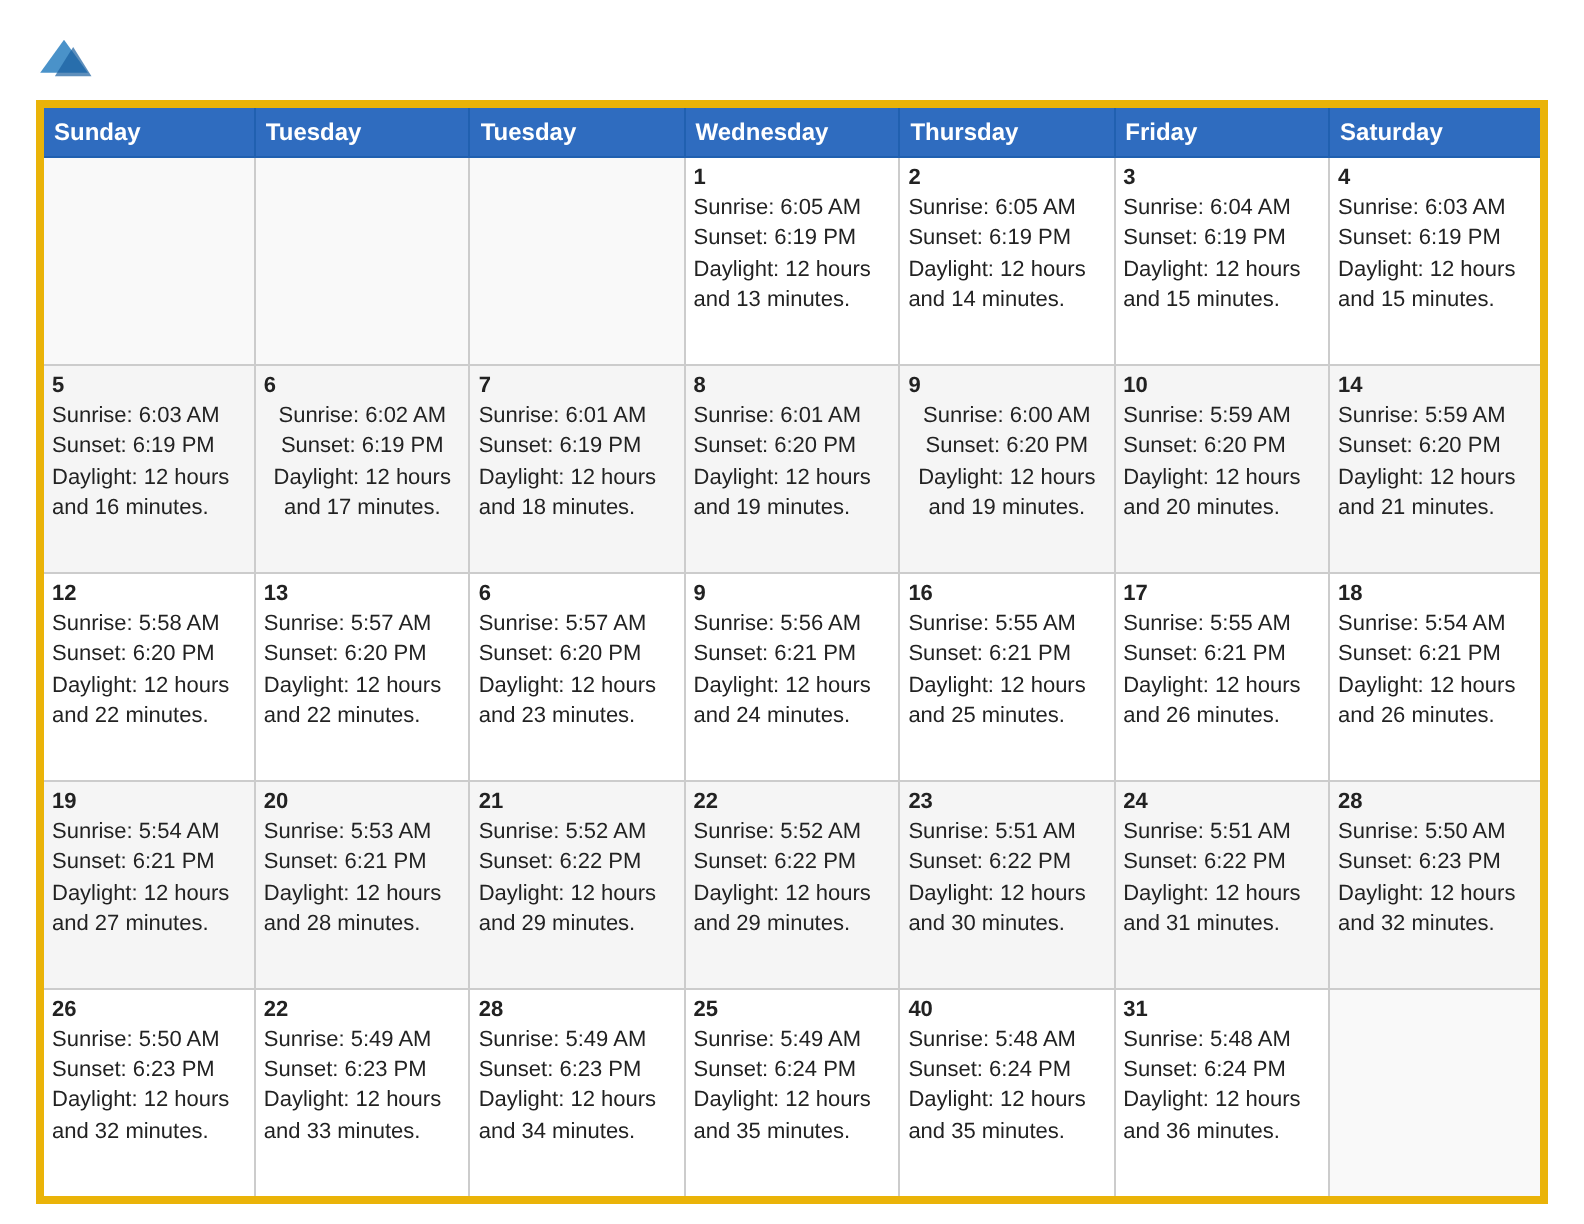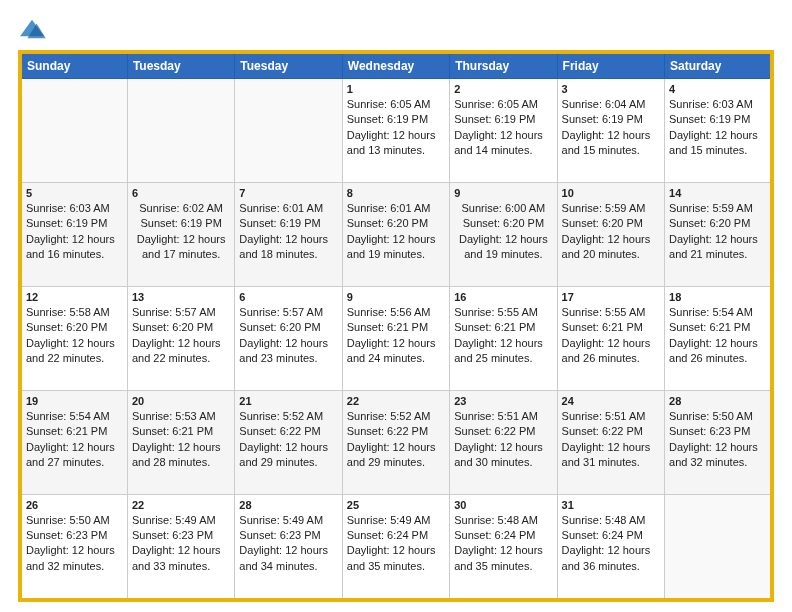--- a/index.html
+++ b/index.html
@@ -346,21 +346,21 @@
 and 34 minutes.</div>
           </td>
           <td>
             <span class="day-num">25</span>
             <div class="day-info" style="white-space: pre-line;">Sunrise: 5:49 AM
 Sunset: 6:24 PM
 Daylight: 12 hours
 and 35 minutes.</div>
           </td>
           <td>
-            <span class="day-num">30</span>
+            <span class="day-num">40</span>
             <div class="day-info" style="white-space: pre-line;">Sunrise: 5:48 AM
 Sunset: 6:24 PM
 Daylight: 12 hours
 and 35 minutes.</div>
           </td>
           <td>
             <span class="day-num">31</span>
             <div class="day-info" style="white-space: pre-line;">Sunrise: 5:48 AM
 Sunset: 6:24 PM
 Daylight: 12 hours

